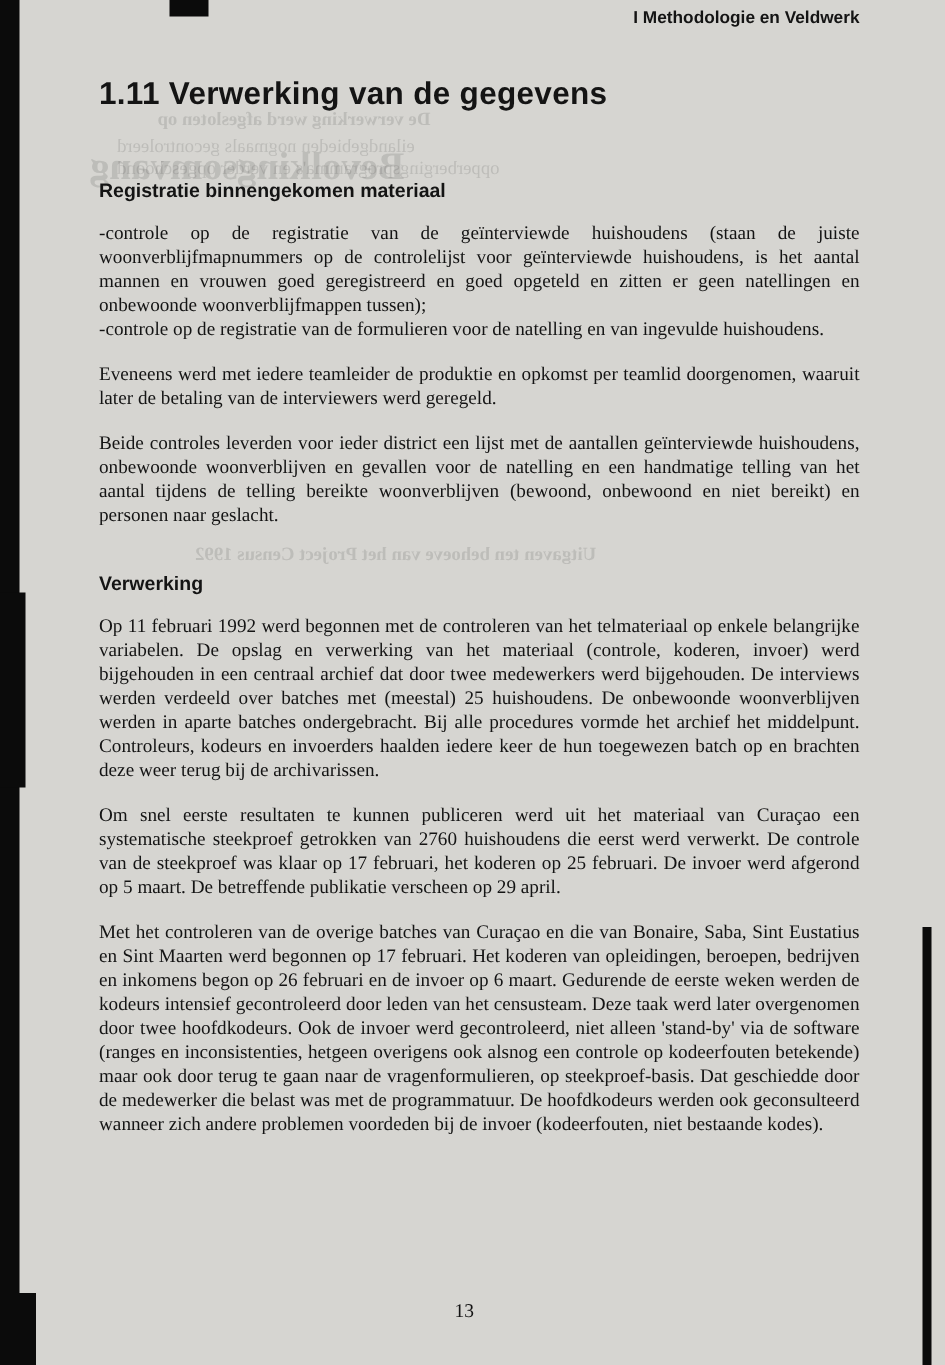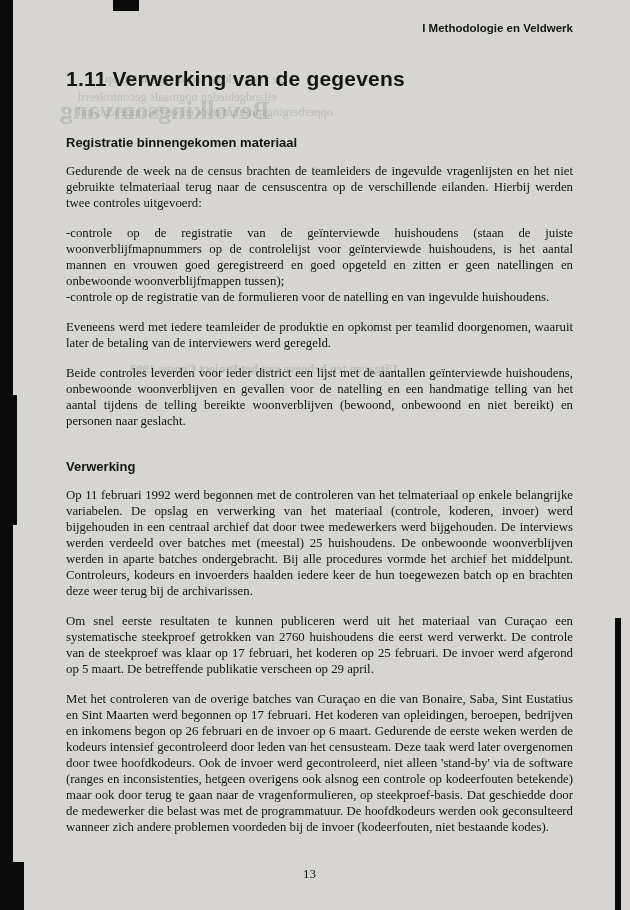--- a/index.html
+++ b/index.html
@@ -23,21 +23,21 @@
     transform:scaleX(-1); white-space:nowrap;
     font-family:"Liberation Serif", serif;
   }
   .bl0 { top:72px;  left:105px; font-size:12.5px; font-weight:bold; }
   .bl1 { top:90px;  left:78px;  font-size:12.5px; }
   .bl2 { top:105px; left:78px;  font-size:12.5px; }
   .bl3 { top:96px;  left:60px;  font-size:26px; font-weight:bold;
          font-family:"Liberation Sans", sans-serif; color:rgba(40,40,40,0.12); }
   .bl4 { top:362px; left:130px; font-size:12.5px; font-weight:bold; }
 
-  .content { position:absolute; left:66px; top:22px; width:507px; }
+  .content { position:absolute; left:66px; top:6px; width:507px; }
   .chapter-header {
     text-align:right; font-family:"Liberation Sans", sans-serif;
     font-weight:bold; font-size:11.5px; margin-bottom:33px;
   }
   .title {
     font-family:"Liberation Sans", sans-serif; font-weight:bold;
     font-size:21px; letter-spacing:0.2px; margin-bottom:35px;
   }
   .subheading {
     font-family:"Liberation Sans", sans-serif; font-weight:bold;
@@ -73,21 +73,20 @@
     <div class="bl4">Uitgaven ten behoeve van het Project Census 1992</div>
   </div>
 
   <div class="content">
     <div class="chapter-header">I Methodologie en Veldwerk</div>
 
     <h1 class="title">1.11 Verwerking van de gegevens</h1>
 
     <h2 class="subheading">Registratie binnengekomen materiaal</h2>
 
-    <p>Gedurende de week na de census brachten de teamleiders de ingevulde vragenlijsten en het niet gebruikte telmateriaal terug naar de censuscentra op de verschillende eilanden. Hierbij werden twee controles uitgevoerd:</p>
     <p class="list-start">-controle op de registratie van de geïnterviewde huishoudens (staan de juiste woonverblijfmapnummers op de controlelijst voor geïnterviewde huishoudens, is het aantal mannen en vrouwen goed geregistreerd en goed opgeteld en zitten er geen natellingen en onbewoonde woonverblijfmappen tussen);</p>
     <p>-controle op de registratie van de formulieren voor de natelling en van ingevulde huishoudens.</p>
     <p>Eveneens werd met iedere teamleider de produktie en opkomst per teamlid doorgenomen, waaruit later de betaling van de interviewers werd geregeld.</p>
     <p>Beide controles leverden voor ieder district een lijst met de aantallen geïnterviewde huishoudens, onbewoonde woonverblijven en gevallen voor de natelling en een handmatige telling van het aantal tijdens de telling bereikte woonverblijven (bewoond, onbewoond en niet bereikt) en personen naar geslacht.</p>
 
     <h2 class="subheading gap-before-sub">Verwerking</h2>
 
     <p>Op 11 februari 1992 werd begonnen met de controleren van het telmateriaal op enkele belangrijke variabelen. De opslag en verwerking van het materiaal (controle, koderen, invoer) werd bijgehouden in een centraal archief dat door twee medewerkers werd bijgehouden. De interviews werden verdeeld over batches met (meestal) 25 huishoudens. De onbewoonde woonverblijven werden in aparte batches ondergebracht. Bij alle procedures vormde het archief het middelpunt. Controleurs, kodeurs en invoerders haalden iedere keer de hun toegewezen batch op en brachten deze weer terug bij de archivarissen.</p>
     <p>Om snel eerste resultaten te kunnen publiceren werd uit het materiaal van Curaçao een systematische steekproef getrokken van 2760 huishoudens die eerst werd verwerkt. De controle van de steekproef was klaar op 17 februari, het koderen op 25 februari. De invoer werd afgerond op 5 maart. De betreffende publikatie verscheen op 29 april.</p>
     <p>Met het controleren van de overige batches van Curaçao en die van Bonaire, Saba, Sint Eustatius en Sint Maarten werd begonnen op 17 februari. Het koderen van opleidingen, beroepen, bedrijven en inkomens begon op 26 februari en de invoer op 6 maart. Gedurende de eerste weken werden de kodeurs intensief gecontroleerd door leden van het censusteam. Deze taak werd later overgenomen door twee hoofdkodeurs. Ook de invoer werd gecontroleerd, niet alleen 'stand-by' via de software (ranges en inconsistenties, hetgeen overigens ook alsnog een controle op kodeerfouten betekende) maar ook door terug te gaan naar de vragenformulieren, op steekproef-basis. Dat geschiedde door de medewerker die belast was met de programmatuur. De hoofdkodeurs werden ook geconsulteerd wanneer zich andere problemen voordeden bij de invoer (kodeerfouten, niet bestaande kodes).</p>

